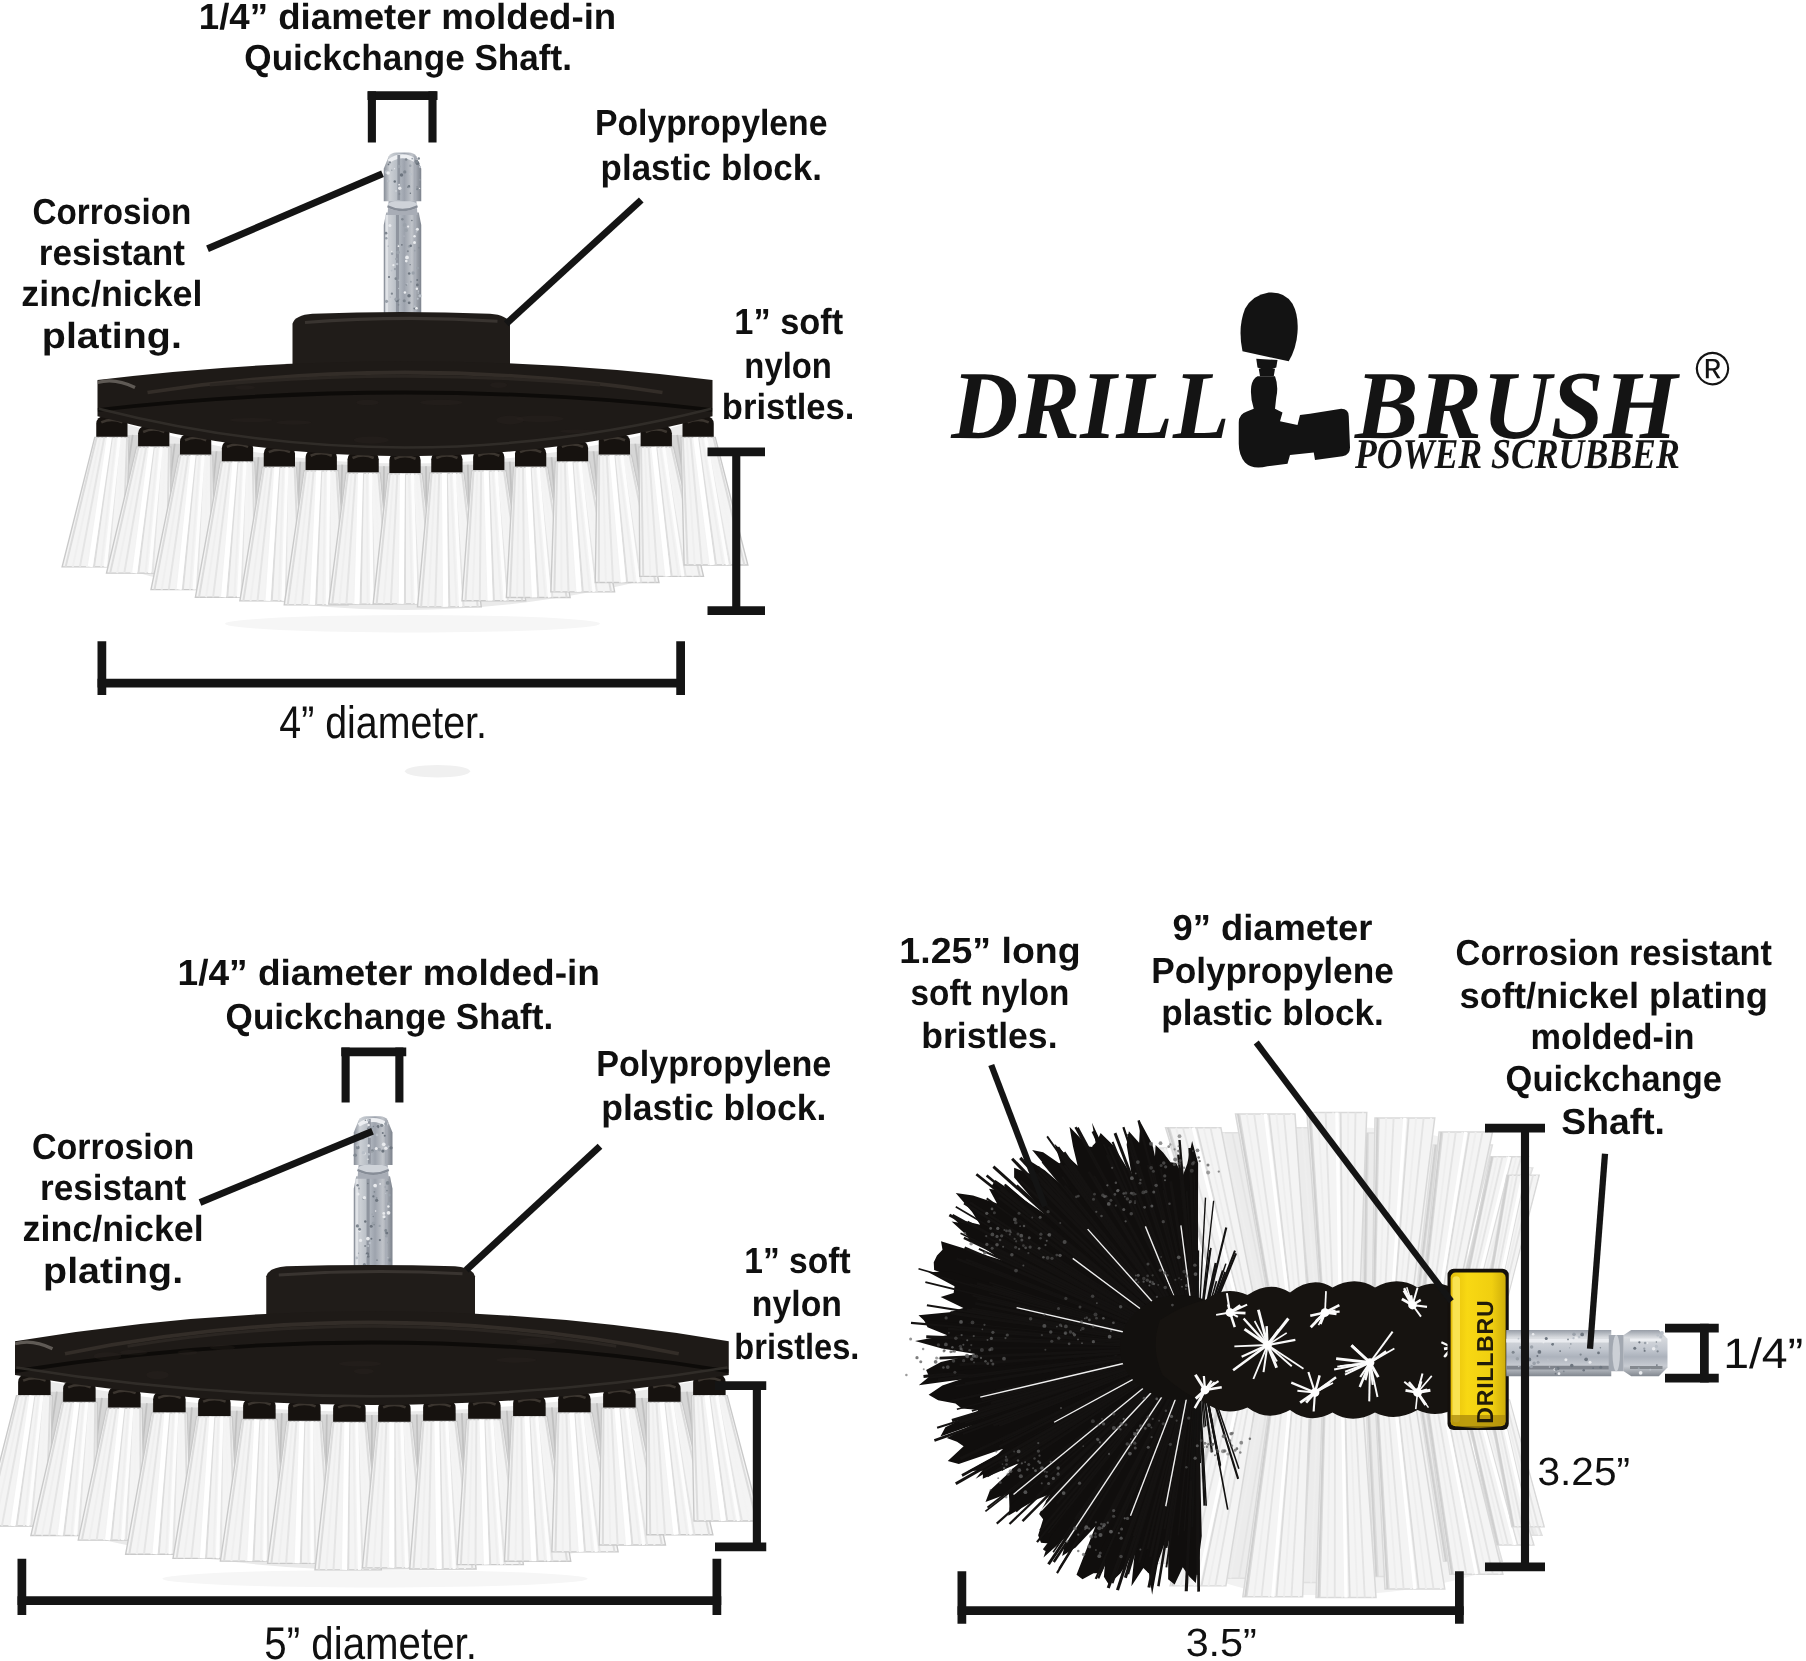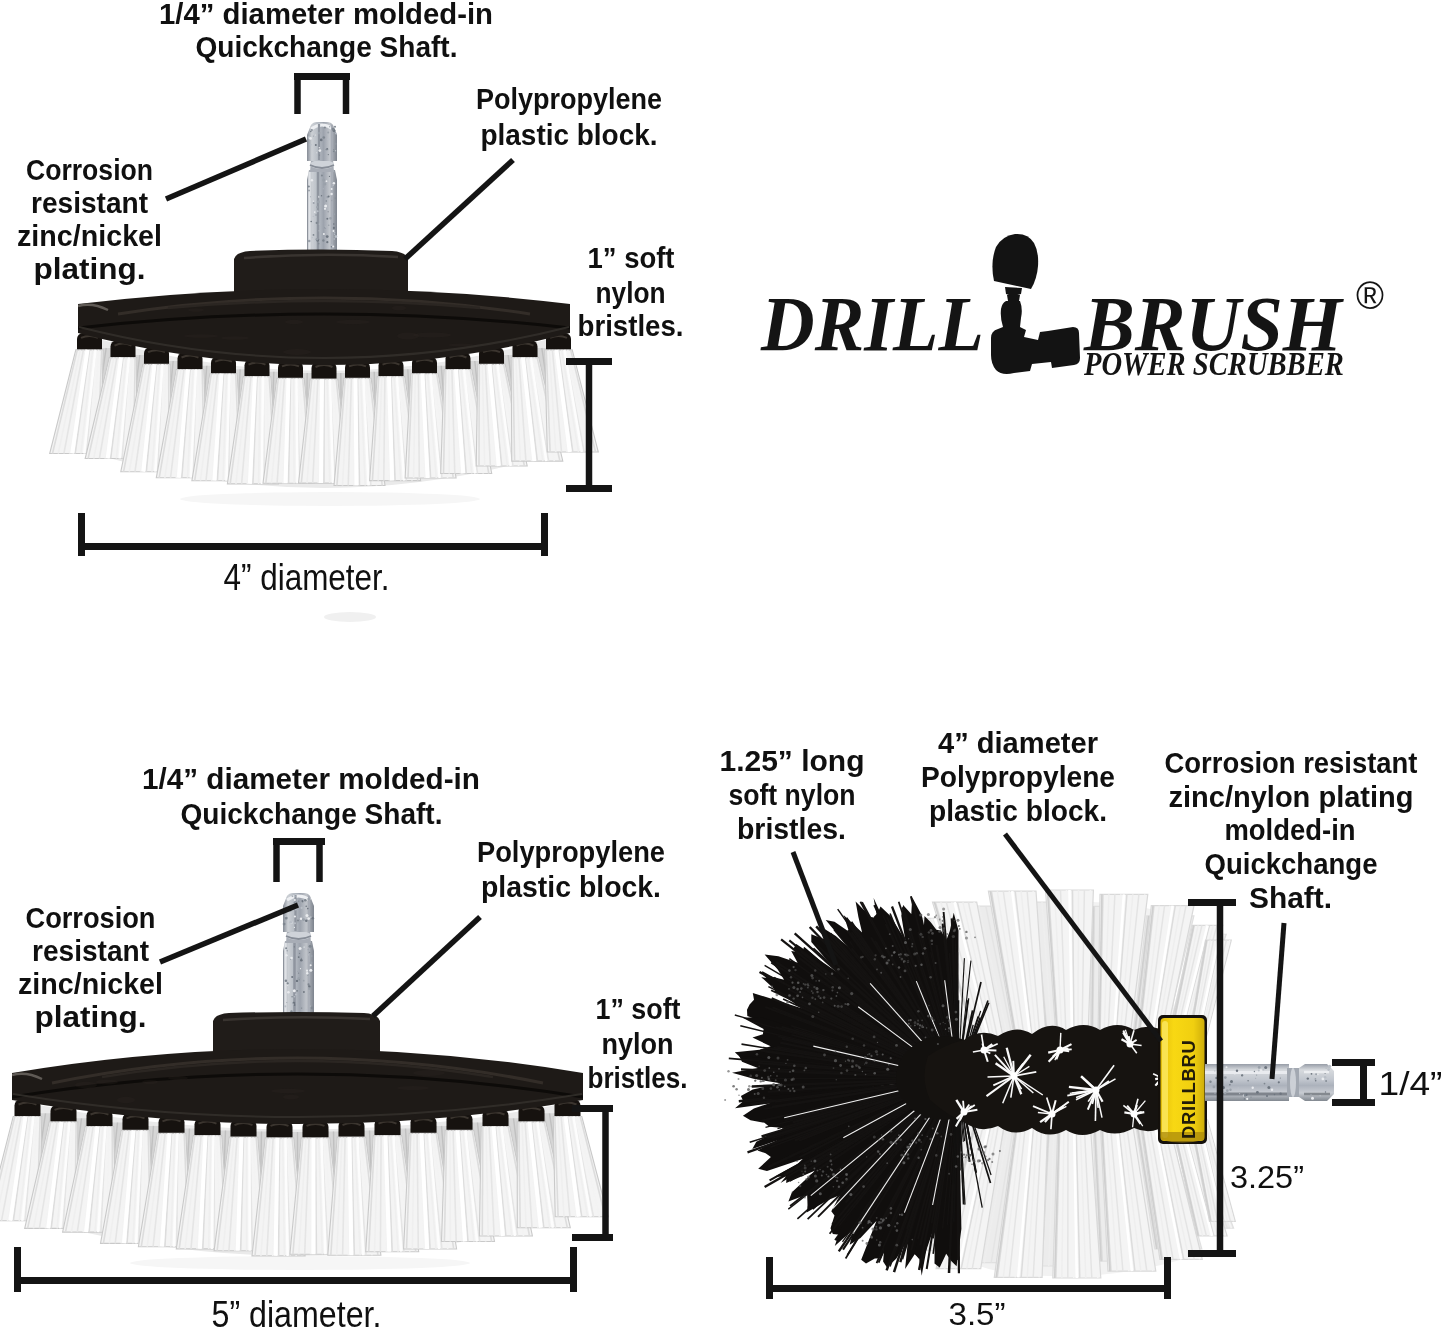--- a/index.html
+++ b/index.html
@@ -2168,25 +2168,25 @@
     <div class="t" style="left:24.5px;top:937.2px;width:131px;font-size:29px;line-height:29px;font-weight:bold;transform:scaleX(0.9677);">resistant</div>
     <div class="t" style="left:11.7px;top:970.2px;width:157px;font-size:29px;line-height:29px;font-weight:bold;transform:scaleX(0.9884);">zinc/nickel</div>
     <div class="t" style="left:33.5px;top:1003.2px;width:113px;font-size:29px;line-height:29px;font-weight:bold;transform:scaleX(1.0863);">plating.</div>
     <div class="t" style="left:586.6px;top:995.2px;width:102px;font-size:29px;line-height:29px;font-weight:bold;transform:scaleX(0.9259);">1” soft</div>
     <div class="t" style="left:593.9px;top:1029.7px;width:87px;font-size:29px;line-height:29px;font-weight:bold;transform:scaleX(0.9314);">nylon</div>
     <div class="t" style="left:576.9px;top:1064.2px;width:121px;font-size:29px;line-height:29px;font-weight:bold;transform:scaleX(0.8993);">bristles.</div>
     <div class="t" style="left:194.7px;top:1297.2px;width:203px;font-size:36.5px;line-height:36.5px;font-weight:normal;transform:scaleX(0.8822);">5” diameter.</div>
     <div class="t" style="left:716.9px;top:747.2px;width:150px;font-size:29px;line-height:29px;font-weight:bold;transform:scaleX(1.0342);">1.25” long</div>
     <div class="t" style="left:717.8px;top:781.2px;width:148px;font-size:29px;line-height:29px;font-weight:bold;transform:scaleX(0.9170);">soft nylon</div>
     <div class="t" style="left:731.4px;top:815.2px;width:121px;font-size:29px;line-height:29px;font-weight:bold;transform:scaleX(0.9802);">bristles.</div>
-    <div class="t" style="left:933.2px;top:729.2px;width:170px;font-size:29px;line-height:29px;font-weight:bold;transform:scaleX(1.0025);">4” diameter</div>
+    <div class="t" style="left:933.2px;top:729.2px;width:170px;font-size:29px;line-height:29px;font-weight:bold;transform:scaleX(1.0025);">9” diameter</div>
     <div class="t" style="left:913.1px;top:763.2px;width:210px;font-size:29px;line-height:29px;font-weight:bold;transform:scaleX(0.9710);">Polypropylene</div>
     <div class="t" style="left:921.1px;top:797.2px;width:194px;font-size:29px;line-height:29px;font-weight:bold;transform:scaleX(0.9690);">plastic block.</div>
     <div class="t" style="left:1151.8px;top:749.2px;width:278px;font-size:29px;line-height:29px;font-weight:bold;transform:scaleX(0.9458);">Corrosion resistant</div>
-    <div class="t" style="left:1160.6px;top:783.2px;width:260px;font-size:29px;line-height:29px;font-weight:bold;transform:scaleX(1.0008);">zinc/nylon plating</div>
+    <div class="t" style="left:1160.6px;top:783.2px;width:260px;font-size:29px;line-height:29px;font-weight:bold;transform:scaleX(1.0008);">soft/nickel plating</div>
     <div class="t" style="left:1216.2px;top:816.2px;width:148px;font-size:29px;line-height:29px;font-weight:bold;transform:scaleX(0.9458);">molded-in</div>
     <div class="t" style="left:1194.5px;top:850.2px;width:192px;font-size:29px;line-height:29px;font-weight:bold;transform:scaleX(0.9500);">Quickchange</div>
     <div class="t" style="left:1245.2px;top:884.2px;width:91px;font-size:29px;line-height:29px;font-weight:bold;transform:scaleX(1.0298);">Shaft.</div>
     <div class="t" style="left:1376.2px;top:1065.6px;width:69px;font-size:34px;line-height:34px;font-weight:normal;transform:scaleX(1.0922);">1/4”</div>
     <div class="t" style="left:1226.1px;top:1161.9px;width:82px;font-size:31.5px;line-height:31.5px;font-weight:normal;transform:scaleX(1.0306);">3.25”</div>
     <div class="t" style="left:944.9px;top:1298.9px;width:64px;font-size:31.5px;line-height:31.5px;font-weight:normal;transform:scaleX(1.0497);">3.5”</div>
 <div class="logo" style="left:761px;top:285.3px;font-size:78px;line-height:78px;transform:scaleX(0.952);">DRILL</div>
 <div class="logo" style="left:1083.5px;top:285.3px;font-size:78px;line-height:78px;transform:scaleX(0.976);">BRUSH</div>
 <div class="logo" style="left:1356px;top:277px;font-size:38px;line-height:38px;font-style:normal;font-family:&quot;Liberation Sans&quot;,sans-serif;font-weight:normal;">®</div>
 <div class="logo" style="left:1083.5px;top:347px;font-size:34px;line-height:34px;transform:scaleX(0.841);">POWER SCRUBBER</div>

